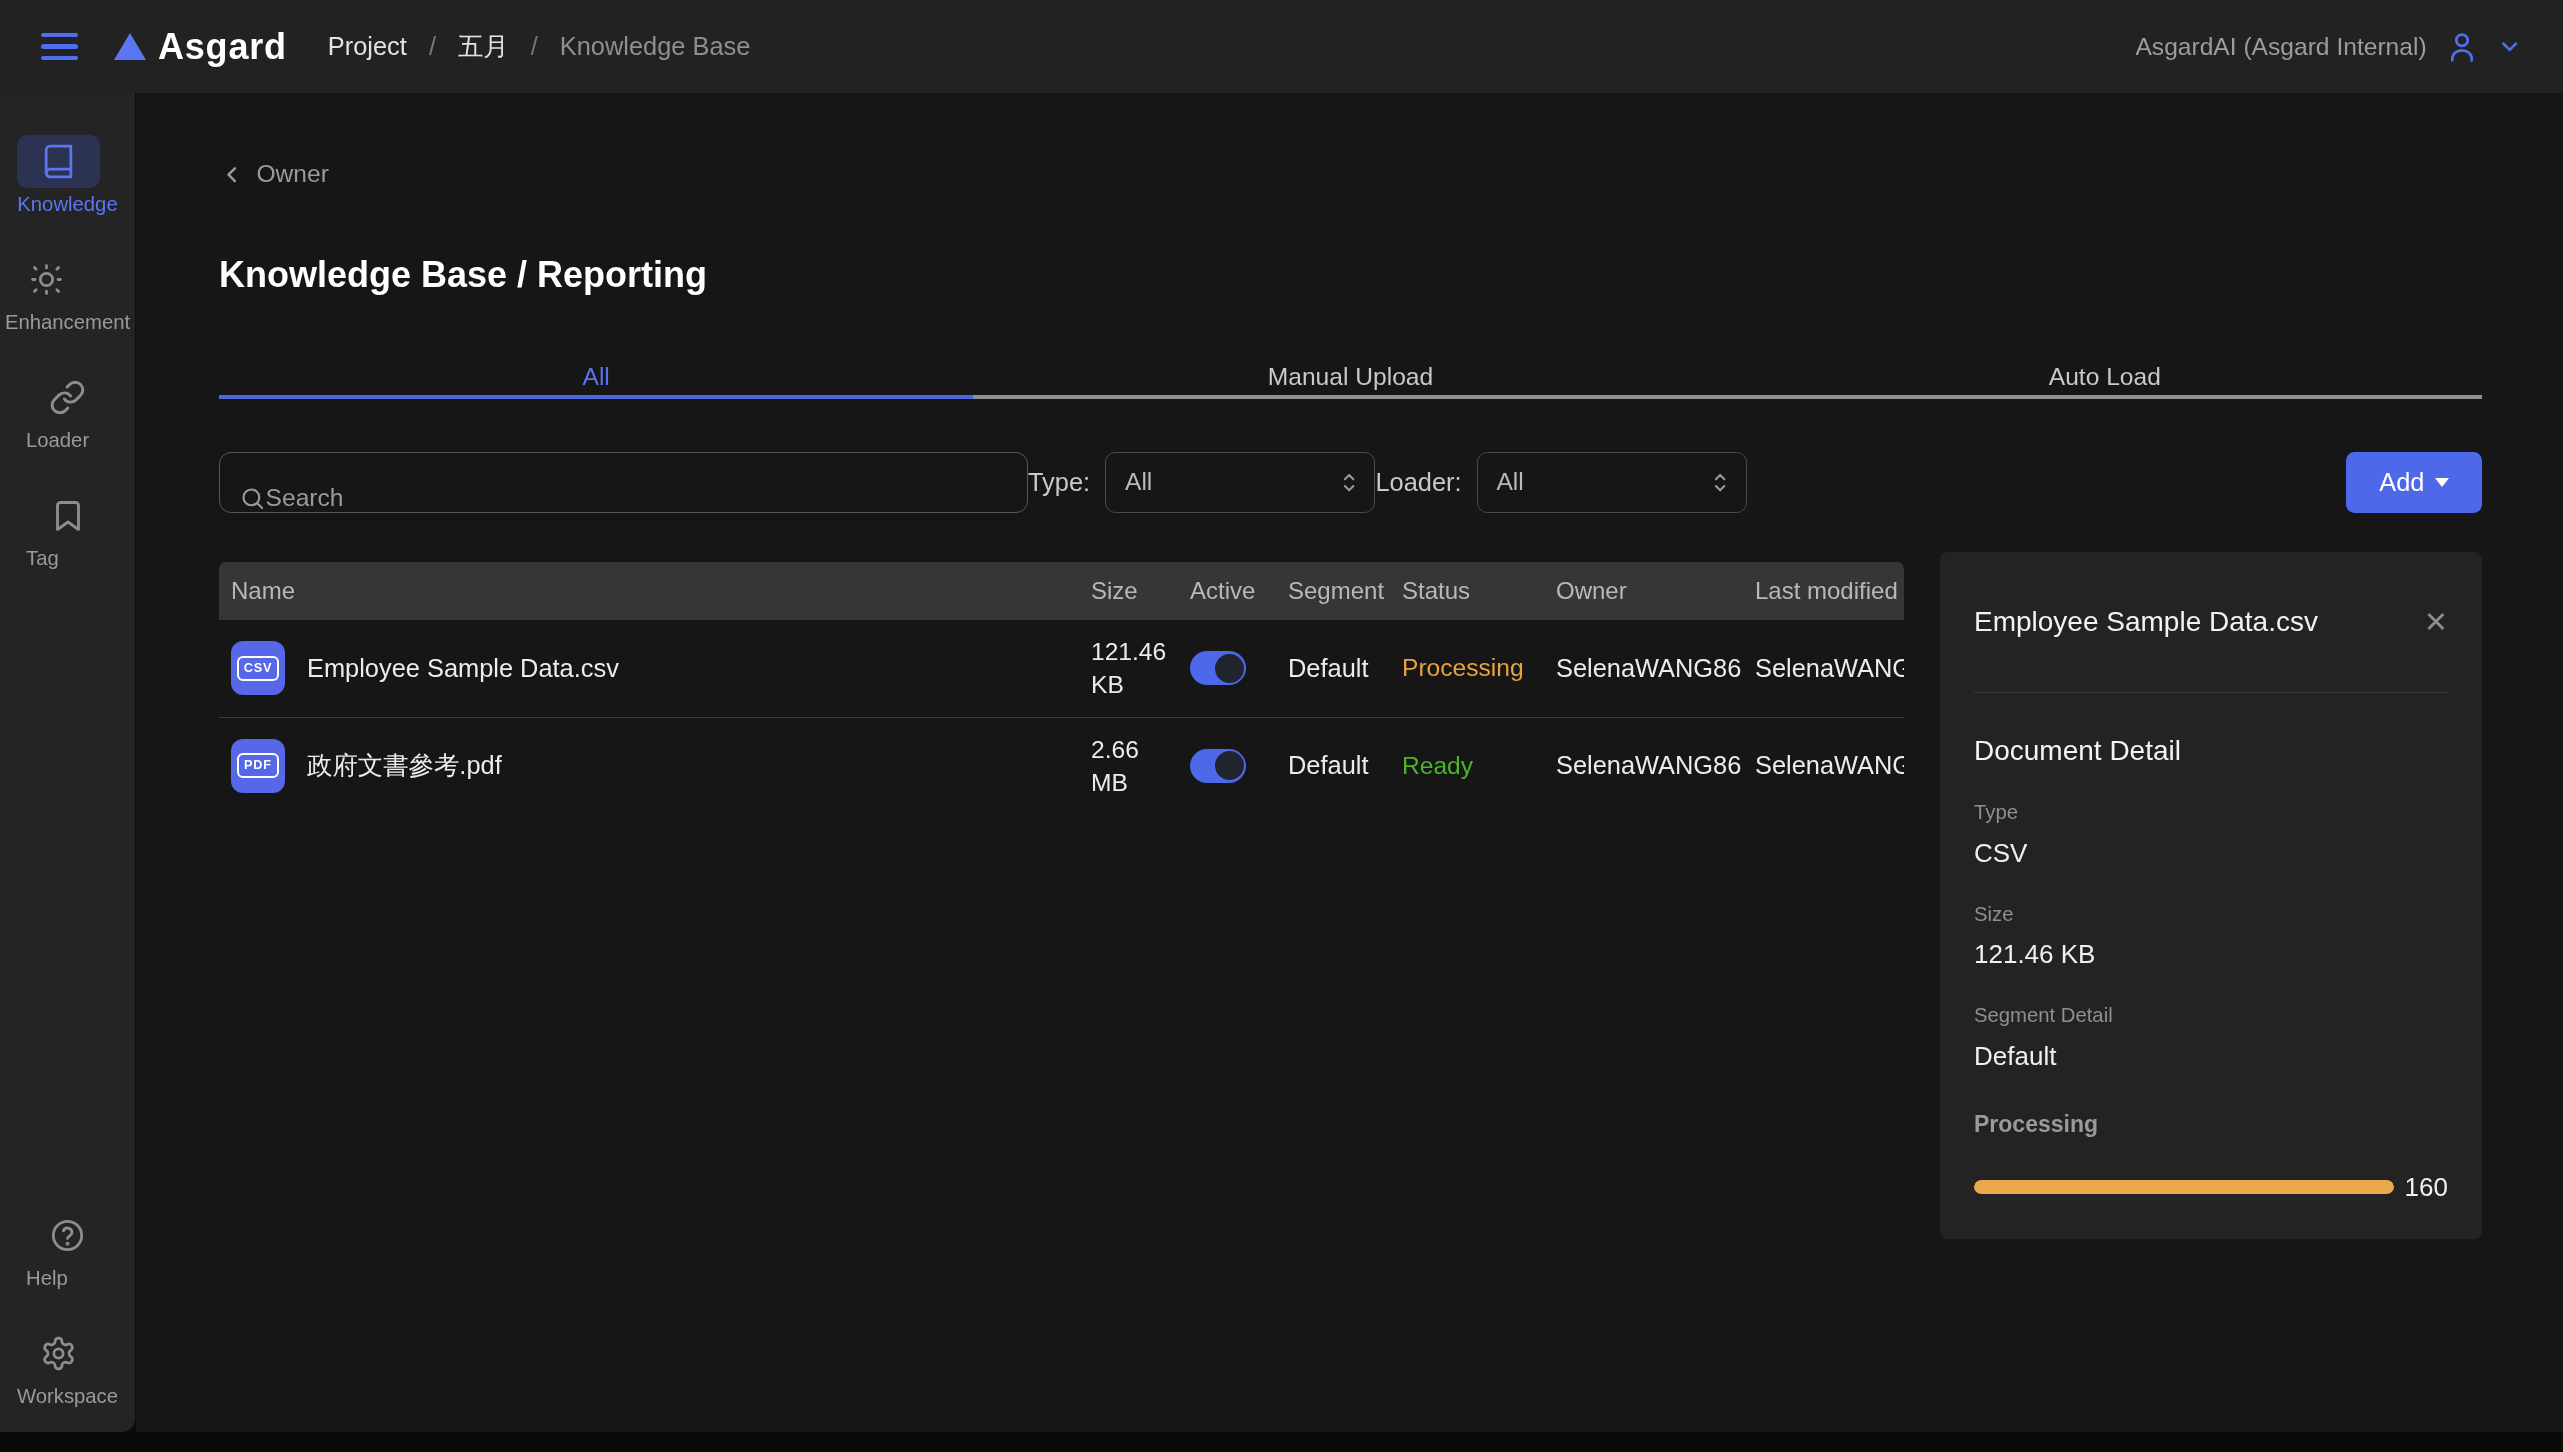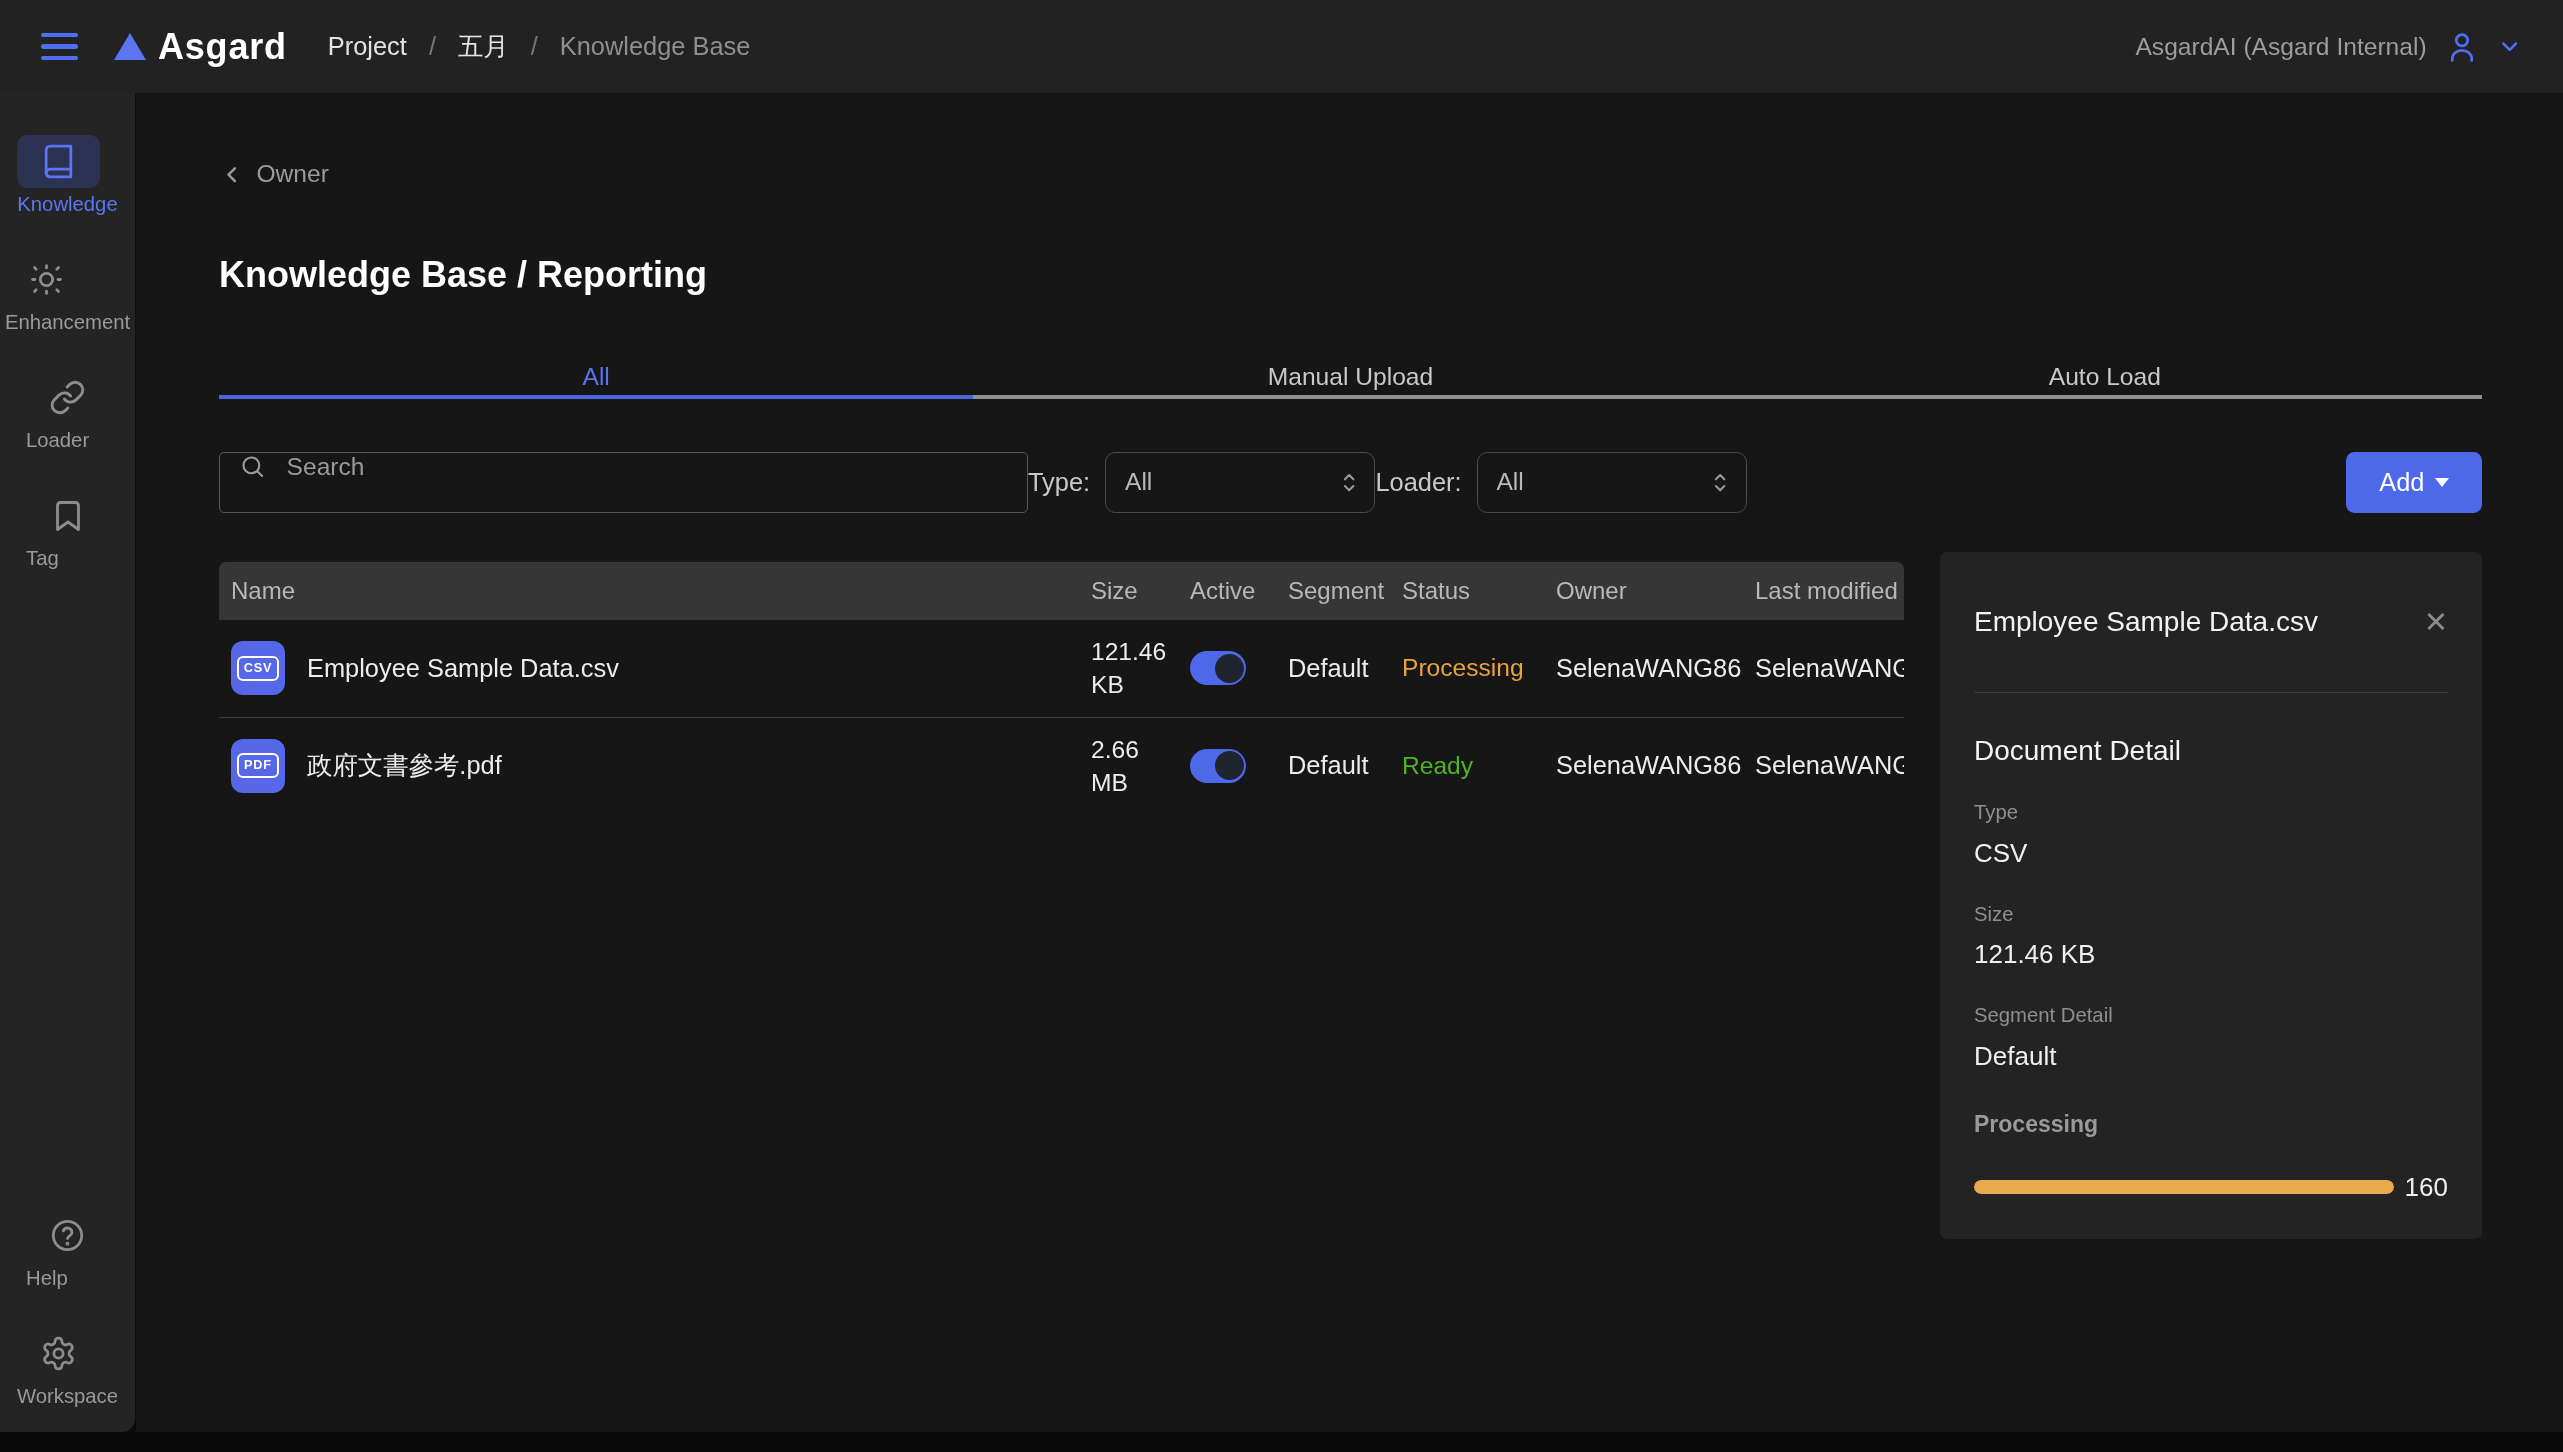--- a/index.html
+++ b/index.html
@@ -43,21 +43,21 @@
   
   .tabs { margin-top:67px; display:flex; }
   .tab { flex:1; text-align:center; cursor:pointer; }
   .tab-label { display:inline-block; font-size:24.6px; color:#c9c9c9; height:30.5px; line-height:30.5px; }
   .tab .tab-underline { height:3.4px; background:#909090; margin-top:3.4px; }
   .tab.active .tab-label { color:#5a74f0; }
   .tab.active .tab-underline { background:#4c66e0; }
 
   
   .filters { margin-top:53px; display:flex; align-items:center; }
-  .search-box { width:809px; height:61px; border:1.7px solid #585858; border-radius:5px; display:flex; align-items:flex-start; padding:0 18.6px; gap:21px; background:transparent; }
+  .search-box { width:809px; height:61px; border:1.7px solid #585858; border-radius:12px; display:flex; align-items:flex-end; padding:0 18.6px; gap:0; background:transparent; }
   .search-box input { flex:1; background:transparent; border:none; outline:none; font-size:24.6px; color:#dcdcdc; font-family:"Liberation Sans", sans-serif; }
   .search-box input::placeholder { color:#9a9a9a; }
   .filter-label { font-size:25.4px; color:#c9c9c9; }
   .select-box { width:270px; height:61px; border:1.7px solid #4a4a4a; border-radius:10.2px; display:flex; align-items:center; padding:0 15.3px 0 18.6px; margin-left:15.3px; cursor:pointer; }
   .select-value { font-size:24.6px; color:#b9b9b9; flex:1; }
   .add-btn { margin-left:auto; width:136px; height:61px; background:#4d68e8; border:none; border-radius:8.5px; color:#ffffff; font-size:25.4px; font-family:"Liberation Sans", sans-serif; display:flex; align-items:center; justify-content:center; gap:10.2px; cursor:pointer; }
   .add-caret { width:0; height:0; border-left:7.6px solid transparent; border-right:7.6px solid transparent; border-top:9.3px solid #ffffff; }
 
   
   .table { margin-top:49px; width:1685px; }

